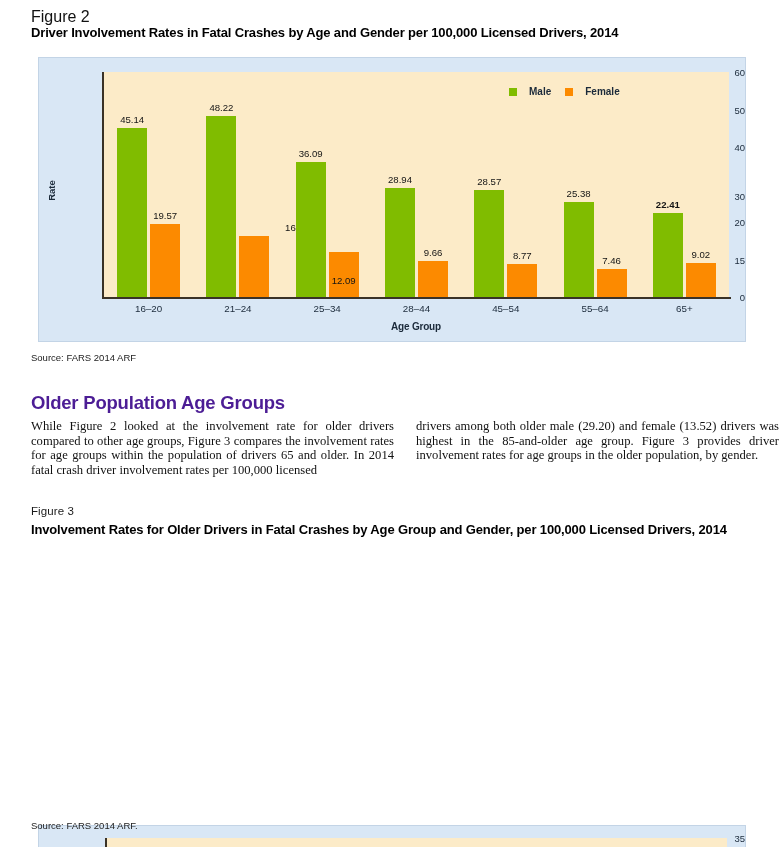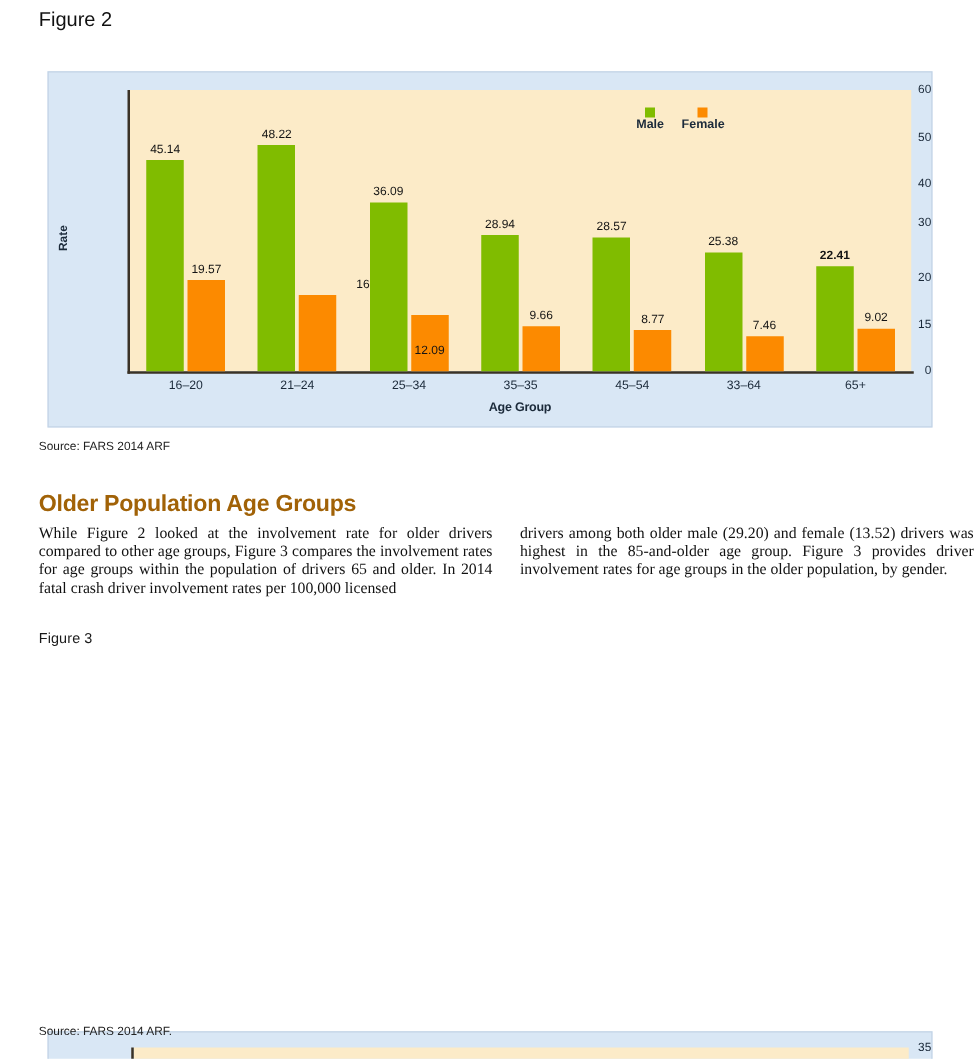--- a/index.html
+++ b/index.html
@@ -20,21 +20,21 @@
   }
   .fig-title{
     font-size:13px;font-weight:bold;color:#000;
     letter-spacing:-.15px;margin-top:2px;
     font-stretch:condensed;
   }
   .source{
     font-size:9.5px;color:#222;letter-spacing:0px;
   }
   .section-head{
-    font-size:18.5px;font-weight:bold;color:#a16207;
+    font-size:18.5px;font-weight:bold;color:#4c1d95;
     letter-spacing:-.2px;
   }
 
   
   .body-cols{
     display:flex;gap:22px;
     font-family:"Liberation Serif", serif;
     font-size:12.6px;line-height:14.6px;
     color:#111;
   }
@@ -92,43 +92,44 @@
   .bar-val{
     position:absolute;
     font-size:9.6px;color:#141414;
     text-align:center;white-space:nowrap;
     transform:translateX(-50%);
   }
 
   .legend{
     position:absolute;display:flex;align-items:center;gap:14px;
   }
-  .legend-item{display:flex;align-items:center;gap:0;flex-direction:column;}
+  .legend-item{display:flex;align-items:center;gap:12px;}
   .swatch{width:8px;height:8px;display:inline-block;}
   .swatch.male{background:#80bc00;}
   .swatch.female{background:#fc8a00;}
   .legend-text{font-size:10px;color:#1b2a3a;white-space:nowrap;}
   .legend.b .legend-text{font-weight:bold;}
 </style>
 </head>
 <body>
 
 <div class="page">
 
   <div style="position:absolute;left:31px;top:8px;">Figure 2</div>
 
+  <div class="fig-title" style="position:absolute;left:31px;top:23px;">Driver Involvement Rates in Fatal Crashes by Age and Gender per 100,000 Licensed Drivers, 2014</div>
 
   <div class="panel" id="panel1" style="left:38px;top:57px;width:708px;height:285px;">
     <div class="plot" id="plot1" style="left: 65px; top: 14px; width: 625px; height: 225px;"></div>
   <div class="axis-y-line" style="left: 63px; top: 14px; height: 227px;"></div>
       <div class="axis-x-line" style="left: 63px; top: 239px; width: 629px;"></div>
       <div class="ytick" style="top: 239px; width: 57px;">0</div>
       <div class="ytick" style="top: 201.5px; width: 57px;">15</div>
       <div class="ytick" style="top: 164px; width: 57px;">20</div>
-      <div class="ytick" style="top: 120px; width: 57px;">30</div>
+      <div class="ytick" style="top: 138px; width: 57px;">30</div>
       <div class="ytick" style="top: 89px; width: 57px;">40</div>
       <div class="ytick" style="top: 51.5px; width: 57px;">50</div>
       <div class="ytick" style="top: 14px; width: 57px;">60</div>
       <div class="ylabel" style="left: 2px; top: 126.5px;">Rate</div>
       <div class="bar male" style="left: 78.1429px; width: 30px; height: 169.275px; bottom: auto; top: 69.725px;"></div>
       <div class="bar-val" style="left: 93.1429px; top: 55.725px;">45.14</div>
       <div class="bar female" style="left: 111.143px; width: 30px; height: 73.3875px; bottom: auto; top: 165.613px;"></div>
       <div class="bar-val" style="left: 126.143px; top: 151.613px;">19.57</div>
       <div class="xtick" style="left: 65px; width: 89.2857px; top: 245px;">16–20</div>
       <div class="bar male" style="left: 167.429px; width: 30px; height: 180.825px; bottom: auto; top: 58.175px;"></div>
@@ -138,31 +139,31 @@
       <div class="xtick" style="left: 154.286px; width: 89.2857px; top: 245px;">21–24</div>
       <div class="bar male" style="left: 256.714px; width: 30px; height: 135.338px; bottom: auto; top: 103.662px;"></div>
       <div class="bar-val" style="left: 271.714px; top: 89.6625px;">36.09</div>
       <div class="bar female" style="left: 289.714px; width: 30px; height: 45.3375px; bottom: auto; top: 193.662px;"></div>
       <div class="bar-val" style="left: 304.714px; top: 179.662px; margin-top: 37px;">12.09</div>
       <div class="xtick" style="left: 243.571px; width: 89.2857px; top: 245px;">25–34</div>
       <div class="bar male" style="left: 346px; width: 30px; height: 108.525px; bottom: auto; top: 130.475px;"></div>
       <div class="bar-val" style="left: 361px; top: 116.475px;">28.94</div>
       <div class="bar female" style="left: 379px; width: 30px; height: 36.225px; bottom: auto; top: 202.775px;"></div>
       <div class="bar-val" style="left: 394px; top: 188.775px;">9.66</div>
-      <div class="xtick" style="left: 332.857px; width: 89.2857px; top: 245px;">35–35</div>
+      <div class="xtick" style="left: 332.857px; width: 89.2857px; top: 245px;">28–44</div>
       <div class="bar male" style="left: 435.286px; width: 30px; height: 107.138px; bottom: auto; top: 131.863px;"></div>
       <div class="bar-val" style="left: 450.286px; top: 117.862px;">28.57</div>
       <div class="bar female" style="left: 468.286px; width: 30px; height: 32.8875px; bottom: auto; top: 206.113px;"></div>
       <div class="bar-val" style="left: 483.286px; top: 192.113px;">8.77</div>
       <div class="xtick" style="left: 422.143px; width: 89.2857px; top: 245px;">45–54</div>
       <div class="bar male" style="left: 524.571px; width: 30px; height: 95.175px; bottom: auto; top: 143.825px;"></div>
       <div class="bar-val" style="left: 539.571px; top: 129.825px;">25.38</div>
       <div class="bar female" style="left: 557.571px; width: 30px; height: 27.975px; bottom: auto; top: 211.025px;"></div>
       <div class="bar-val" style="left: 572.571px; top: 197.025px;">7.46</div>
-      <div class="xtick" style="left: 511.429px; width: 89.2857px; top: 245px;">33–64</div>
+      <div class="xtick" style="left: 511.429px; width: 89.2857px; top: 245px;">55–64</div>
       <div class="bar male" style="left: 613.857px; width: 30px; height: 84.0375px; bottom: auto; top: 154.963px;"></div>
       <div class="bar-val" style="left: 628.857px; top: 140.963px; font-weight: bold;">22.41</div>
       <div class="bar female" style="left: 646.857px; width: 30px; height: 33.825px; bottom: auto; top: 205.175px;"></div>
       <div class="bar-val" style="left: 661.857px; top: 191.175px;">9.02</div>
       <div class="xtick" style="left: 600.714px; width: 89.2857px; top: 245px;">65+</div>
       <div class="xlabel bold" style="left: 0px; top: 263px; padding-left: 24px;">Age Group</div>
       <div class="legend b" style="left: 470px; top: 28px;">
         <div class="legend-item">
           <span class="swatch male"></span>
           <span class="legend-text">Male</span>
@@ -181,20 +182,21 @@
   <div class="body-cols" style="position:absolute;left:31px;top:419px;width:748px;">
     <div class="col">
       <p>While Figure 2 looked at the involvement rate for older drivers compared to other age groups, Figure 3 compares the involvement rates for age groups within the population of drivers 65 and older. In 2014 fatal crash driver involvement rates per 100,000 licensed</p>
     </div>
     <div class="col">
       <p>drivers among both older male (29.20) and female (13.52) drivers was highest in the 85-and-older age group. Figure 3 provides driver involvement rates for age groups in the older population, by gender.</p>
     </div>
   </div>
 
   <div class="fig-label" style="position:absolute;left:31px;top:505px;">Figure 3</div>
+  <div class="fig-title" style="position:absolute;left:31px;top:520px;">Involvement Rates for Older Drivers in Fatal Crashes by Age Group and Gender, per 100,000 Licensed Drivers, 2014</div>
 
   <div class="panel" id="panel2" style="left:38px;top:540px;width:708px;height:265px;">
     <div class="plot" id="plot2" style="left: 68px; top: 12px; width: 620px; height: 218px;"></div>
   <div class="axis-y-line" style="left: 66px; top: 12px; height: 220px;"></div>
       <div class="ytick" style="top: 12px; width: 60px;">35</div>
     </div>
 
   <div class="source" style="position:absolute;left:31px;top:820px;">Source: FARS 2014 ARF.</div>
 
 </div>

